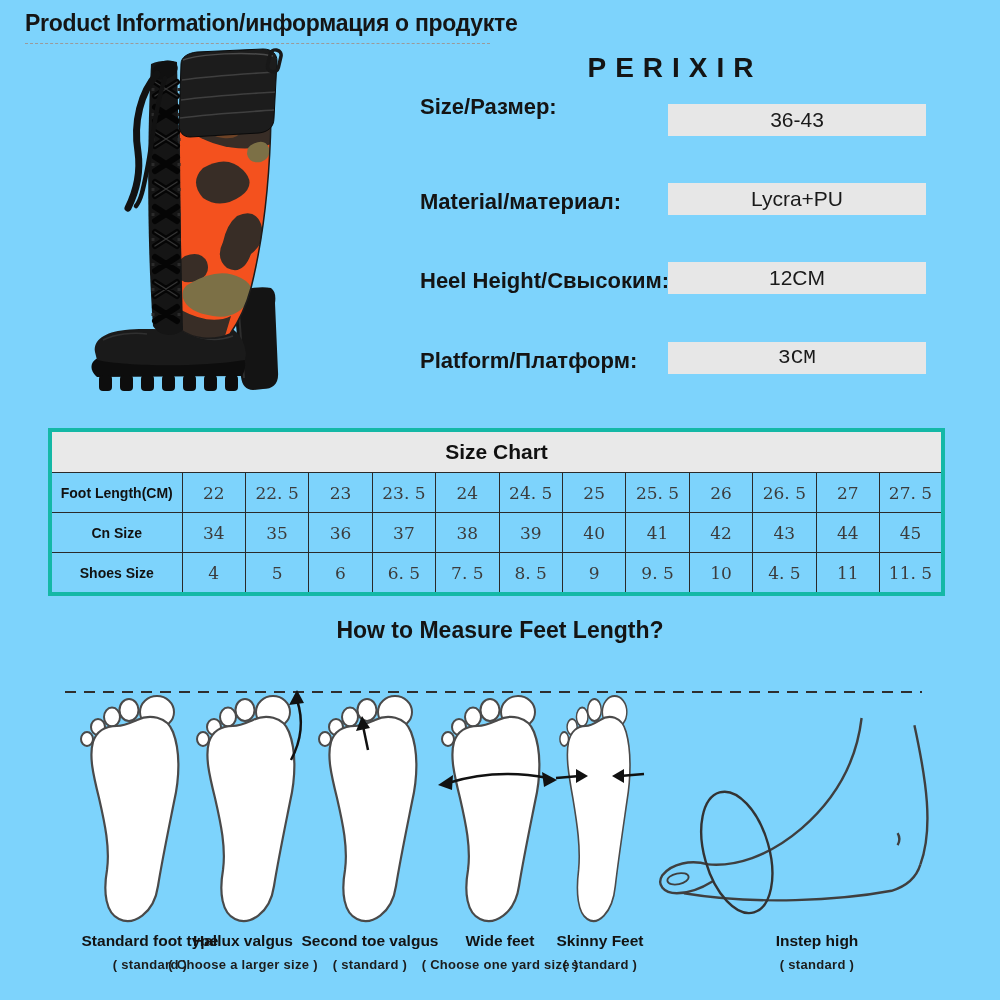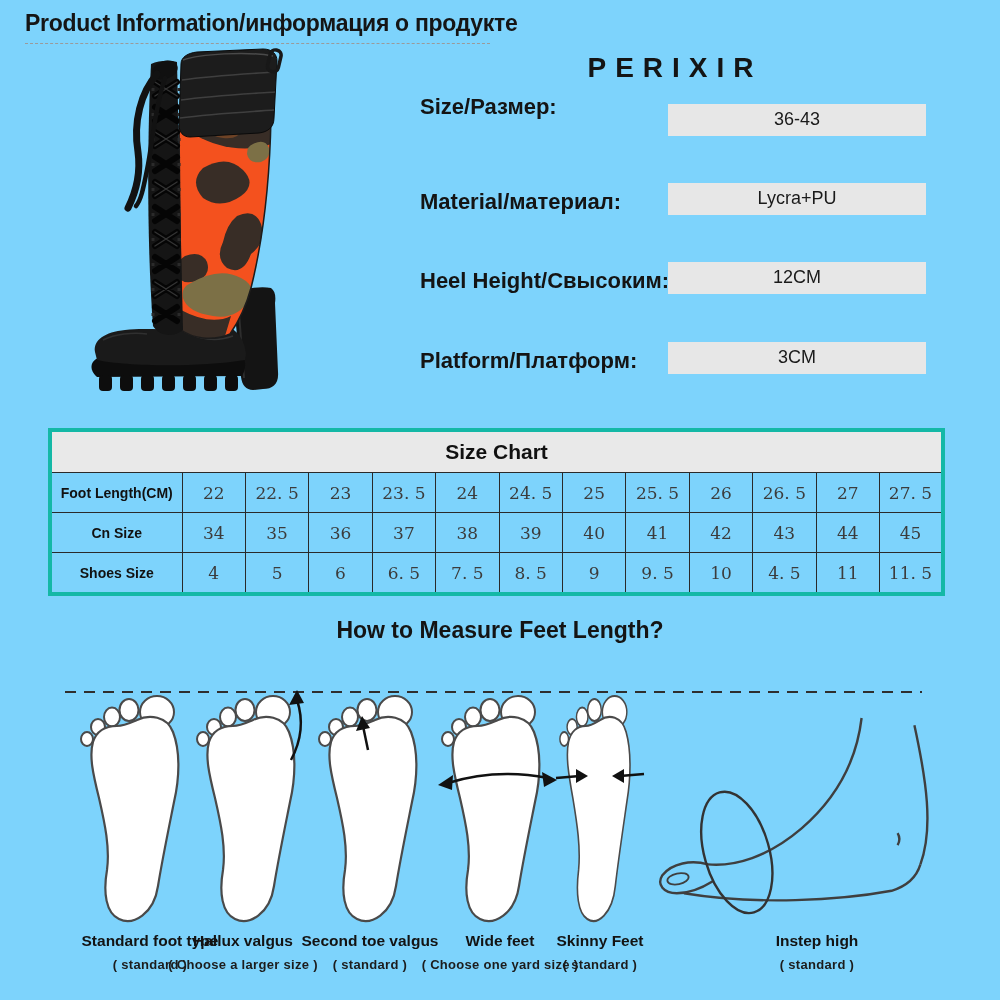--- a/index.html
+++ b/index.html
@@ -12,22 +12,22 @@
          border-top:1px dashed #9a9a9a;}
 
   .boot-svg{position:absolute;left:85px;top:48px;width:205px;height:352px;}
 
   .brand{position:absolute;left:560px;top:52px;width:230px;text-align:center;
          font-size:28px;font-weight:bold;letter-spacing:9px;color:#141414;}
 
   .spec-label{position:absolute;left:420px;font-size:22px;font-weight:bold;color:#141414;}
   .sl1{top:94px;} .sl2{top:189px;} .sl3{top:268px;} .sl4{top:348px;}
   .spec-value{position:absolute;left:668px;width:258px;height:32px;background:#e7e7e7;
-         text-align:center;font-size:18px;font-weight:400;line-height:31px;color:#1a1a1a;}
-  .sv1{top:104px;} .sv2{top:183px;} .sv3{top:262px;} .sv4{top:342px;}
+         text-align:center;font-size:21px;font-weight:400;line-height:31px;color:#1a1a1a;}
+  .sv1{top:104px;} .sv2{top:183px;} .sv3{top:262px;} .sv4{top:342px;font-family:Liberation Mono, monospace;}
 
   table.size-chart{position:absolute;left:48px;top:428px;width:897px;
          border-collapse:collapse;table-layout:fixed;}
   table.size-chart th,table.size-chart td{border:1px solid #2a2a2a;text-align:center;
          vertical-align:middle;padding:0;}
   table.size-chart{border:4px solid #14b8a6;}
   table.size-chart th{height:40px;background:#e9e9e9;font-size:21px;font-weight:bold;color:#111;}
   table.size-chart td{height:39px;font-family:"DejaVu Serif",serif;font-size:17px;color:#3c3c3c;}
   table.size-chart td.row-label{font-family:"Liberation Sans",sans-serif;font-size:14px;
          font-weight:bold;color:#111;}

